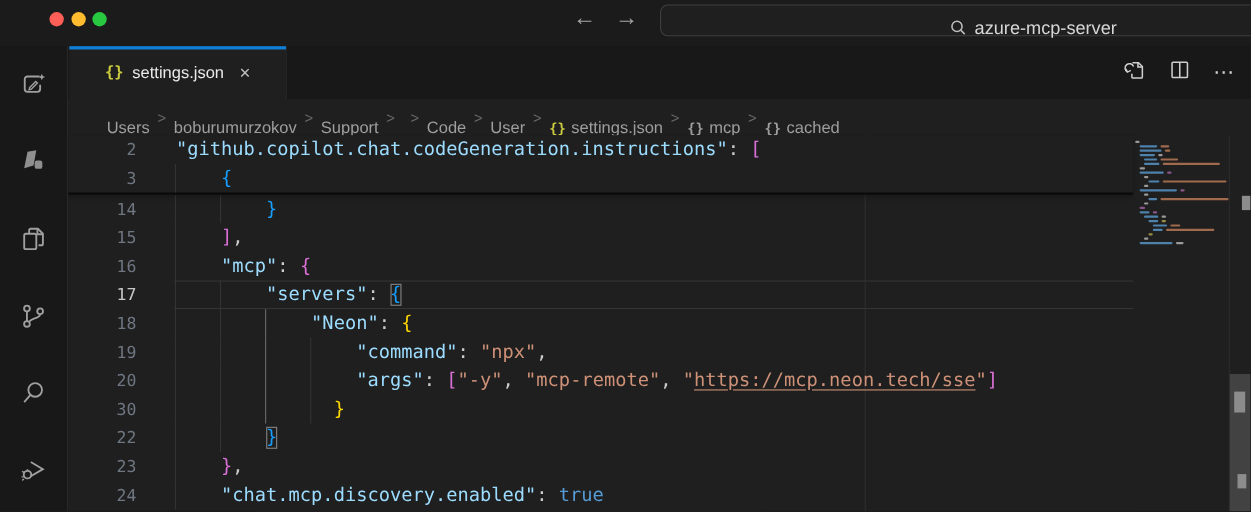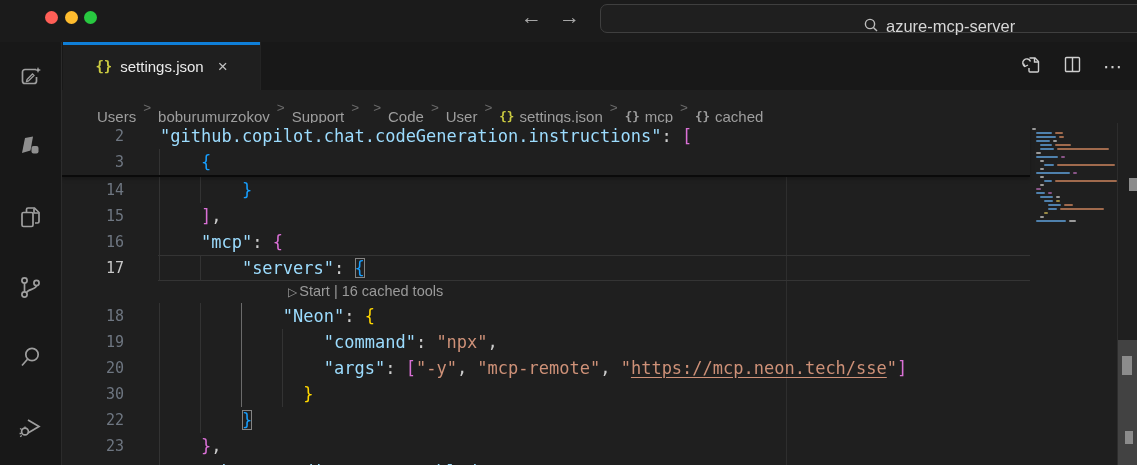--- a/index.html
+++ b/index.html
@@ -221,21 +221,20 @@
       </span>
     </div>
 
   <div class="editor">
     <div class="ruler"></div>
     <div class="rows" id="rows">
         <div class="row"><div class="guide" style="left: 97px;"></div><div class="guide" style="left: 137.918px;"></div><div class="lnum">14</div><div class="code">        <span class="tk-b3">}</span></div></div>
         <div class="row"><div class="guide" style="left: 97px;"></div><div class="lnum">15</div><div class="code">    <span class="tk-b2">]</span><span class="tk-punct">,</span></div></div>
         <div class="row"><div class="guide" style="left: 97px;"></div><div class="lnum">16</div><div class="code">    <span class="tk-key">"mcp"</span><span class="tk-punct">: </span><span class="tk-b2">{</span></div></div>
         <div class="row"><div class="linehl"></div><div class="guide" style="left: 97px;"></div><div class="guide" style="left: 137.918px;"></div><div class="lnum on">17</div><div class="code">        <span class="tk-key">"servers"</span><span class="tk-punct">: </span><span class="tk-b3 match">{</span></div></div>
-        <div class="codelens"><span class="play">▷</span><span>Start | 16 cached tools</span></div>
         <div class="row"><div class="guide" style="left: 97px;"></div><div class="guide" style="left: 137.918px;"></div><div class="guide on" style="left: 178.836px;"></div><div class="lnum">18</div><div class="code">            <span class="tk-key">"Neon"</span><span class="tk-punct">: </span><span class="tk-b1">{</span></div></div>
         <div class="row"><div class="guide" style="left: 97px;"></div><div class="guide" style="left: 137.918px;"></div><div class="guide on" style="left: 178.836px;"></div><div class="guide" style="left: 219.754px;"></div><div class="lnum">19</div><div class="code">                <span class="tk-key">"command"</span><span class="tk-punct">: </span><span class="tk-str">"npx"</span><span class="tk-punct">,</span></div></div>
         <div class="row"><div class="guide" style="left: 97px;"></div><div class="guide" style="left: 137.918px;"></div><div class="guide on" style="left: 178.836px;"></div><div class="guide" style="left: 219.754px;"></div><div class="lnum">20</div><div class="code">                <span class="tk-key">"args"</span><span class="tk-punct">: </span><span class="tk-b2">[</span><span class="tk-str">"-y"</span><span class="tk-punct">, </span><span class="tk-str">"mcp-remote"</span><span class="tk-punct">, </span><span class="tk-str">"</span><span class="tk-link">https://mcp.neon.tech/sse</span><span class="tk-str">"</span><span class="tk-b2">]</span></div></div>
         <div class="row"><div class="guide" style="left: 97px;"></div><div class="guide" style="left: 137.918px;"></div><div class="guide on" style="left: 178.836px;"></div><div class="guide" style="left: 219.754px;"></div><div class="lnum">30</div><div class="code">              <span class="tk-b1">}</span></div></div>
         <div class="row"><div class="guide" style="left: 97px;"></div><div class="guide" style="left: 137.918px;"></div><div class="lnum">22</div><div class="code">        <span class="tk-b3 match">}</span></div></div>
         <div class="row"><div class="guide" style="left: 97px;"></div><div class="lnum">23</div><div class="code">    <span class="tk-b2">}</span><span class="tk-punct">,</span></div></div>
         <div class="row"><div class="guide" style="left: 97px;"></div><div class="lnum">24</div><div class="code">    <span class="tk-key">"chat.mcp.discovery.enabled"</span><span class="tk-punct">: </span><span class="tk-lit">true</span></div></div>
       </div>
     <div class="sticky" id="sticky">
         <div class="row"><div class="lnum">2</div><div class="code"><span class="tk-key">"github.copilot.chat.codeGeneration.instructions"</span><span class="tk-punct">: </span><span class="tk-b2">[</span></div></div>

